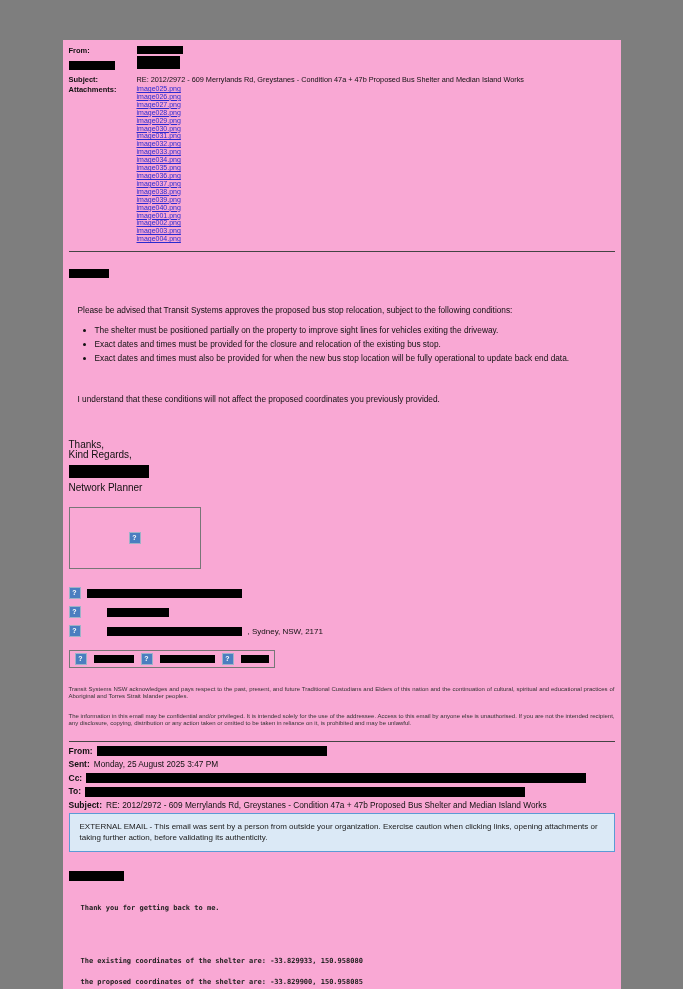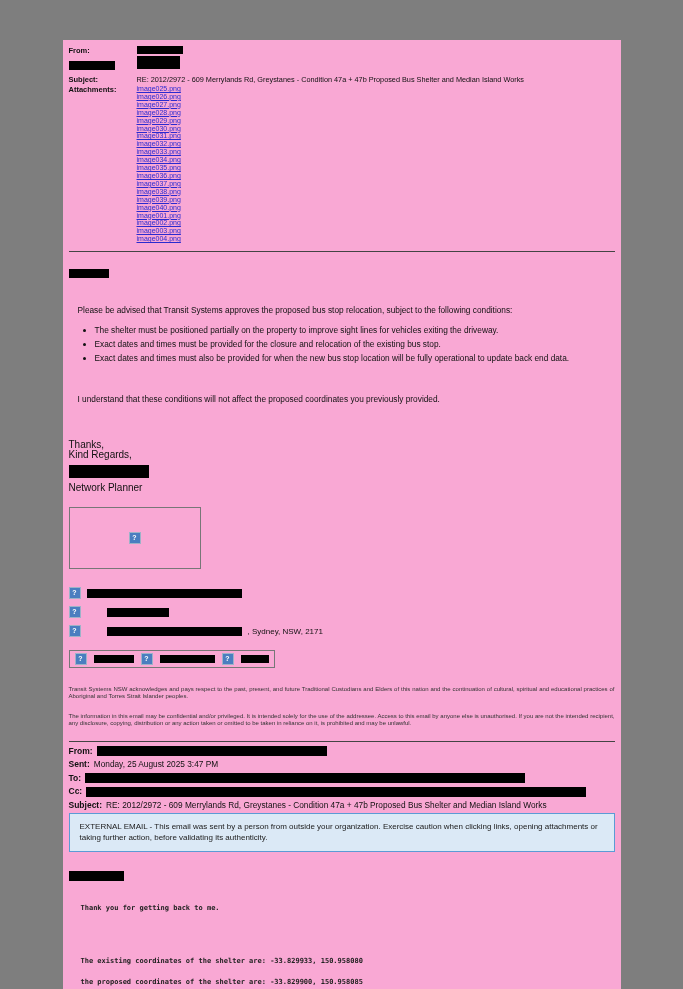--- a/index.html
+++ b/index.html
@@ -166,26 +166,26 @@
   <div class="gap4"></div>
   <div class="qrow">
     <span class="qlabel">From:</span>
     <span class="redact" style="width:230px;height:10px;"></span>
   </div>
   <div class="qrow">
     <span class="qlabel">Sent:</span>
     <span class="qval">Monday, 25 August 2025 3:47 PM</span>
   </div>
   <div class="qrow">
+    <span class="qlabel">Cc:</span>
+    <span class="redact" style="width:500px;height:10px;"></span>
+  </div>
+  <div class="qrow">
     <span class="qlabel">To:</span>
     <span class="redact" style="width:440px;height:10px;"></span>
-  </div>
-  <div class="qrow">
-    <span class="qlabel">Cc:</span>
-    <span class="redact" style="width:500px;height:10px;"></span>
   </div>
   <div class="qrow">
     <span class="qlabel">Subject:</span>
     <span class="qval">RE: 2012/2972 - 609 Merrylands Rd, Greystanes - Condition 47a + 47b Proposed Bus Shelter and Median Island Works</span>
   </div>
 
   <div class="external-box">EXTERNAL EMAIL - This email was sent by a person from outside your organization. Exercise caution when clicking links, opening attachments or taking further action, before validating its authenticity.</div>
 
   <div class="gap14"></div>
   <span class="redact" style="width:55px;height:10px;"></span>

